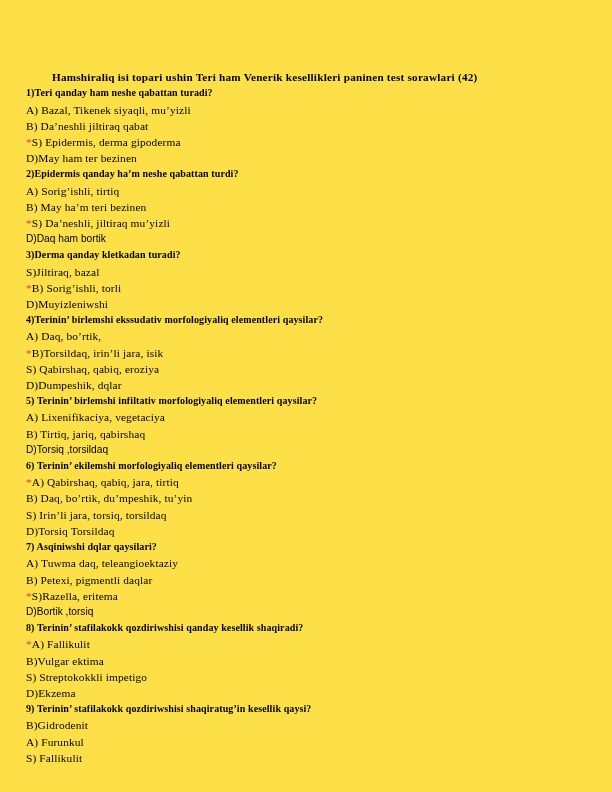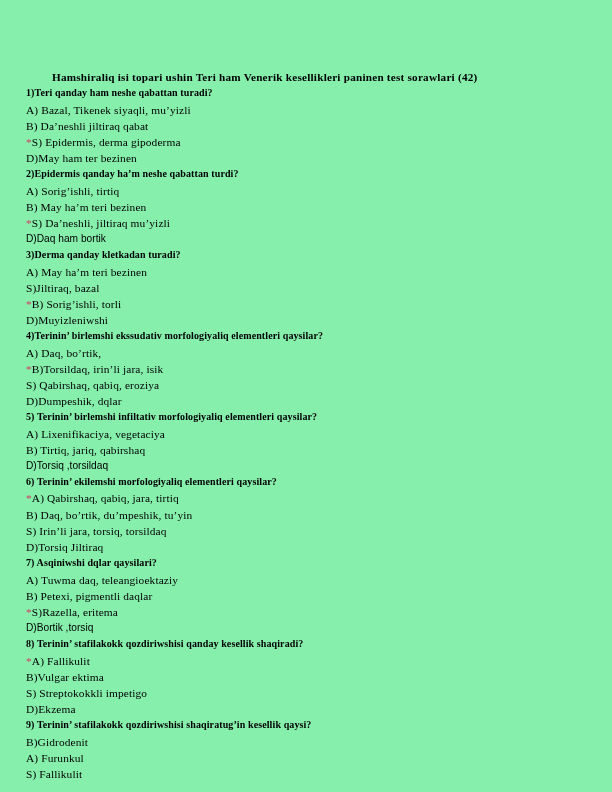--- a/index.html
+++ b/index.html
@@ -13,21 +13,21 @@
     overflow: hidden;
     font-family: "Liberation Serif", "DejaVu Serif", serif;
     color: #000000;
     -webkit-font-smoothing: antialiased;
   }
 
   .page {
     position: relative;
     width: 612px;
     height: 792px;
-    background: #86efac;
+    background: #fde047;
     box-sizing: border-box;
     padding: 70px 56px 0 26px;
   }
 
   .doc-title {
     font-family: "Liberation Serif", "DejaVu Serif", serif;
     font-weight: bold;
     font-size: 11.2px;
     line-height: 15.4px;
     text-indent: 26px;
@@ -92,21 +92,20 @@
       </div>
       <div class="q-block">
         <div class="q-head">2)Epidermis  qanday  ha’m  neshe  qabattan  turdi?</div>
         <div class="opt"><span class="opt-text">A) Sorig’ishli, tirtiq</span></div>
         <div class="opt"><span class="opt-text">B) May  ha’m  teri  bezinen</span></div>
         <div class="opt"><span class="star" style="color: rgb(208, 58, 99);">*</span><span class="opt-text">S) Da’neshli, jiltiraq  mu’yizli</span></div>
         <div class="opt sans"><span class="opt-text">D)Daq ham bortik</span></div>
       </div>
       <div class="q-block">
         <div class="q-head">3)Derma  qanday  kletkadan   turadi?</div>
-        <div class="opt"><span class="opt-text">A) May  ha’m  teri  bezinen</span></div>
         <div class="opt"><span class="opt-text">S)Jiltiraq, bazal</span></div>
         <div class="opt"><span class="star" style="color: rgb(208, 58, 99);">*</span><span class="opt-text">B) Sorig’ishli, torli</span></div>
         <div class="opt"><span class="opt-text">D)Muyizleniwshi</span></div>
       </div>
       <div class="q-block">
         <div class="q-head">4)Terinin’  birlemshi  ekssudativ  morfologiyaliq  elementleri  qaysilar?</div>
         <div class="opt"><span class="opt-text">A) Daq, bo’rtik,</span></div>
         <div class="opt"><span class="star" style="color: rgb(208, 58, 99);">*</span><span class="opt-text">B)Torsildaq, irin’li  jara, isik</span></div>
         <div class="opt"><span class="opt-text">S) Qabirshaq, qabiq, eroziya</span></div>
         <div class="opt"><span class="opt-text">D)Dumpeshik, dqlar</span></div>
@@ -115,21 +114,21 @@
         <div class="q-head">5) Terinin’ birlemshi infiltativ  morfologiyaliq  elementleri  qaysilar?</div>
         <div class="opt"><span class="opt-text">A) Lixenifikaciya, vegetaciya</span></div>
         <div class="opt"><span class="opt-text">B) Tirtiq, jariq, qabirshaq</span></div>
         <div class="opt sans"><span class="opt-text">D)Torsiq ,torsildaq</span></div>
       </div>
       <div class="q-block">
         <div class="q-head">6) Terinin’ ekilemshi  morfologiyaliq  elementleri  qaysilar?</div>
         <div class="opt"><span class="star" style="color: rgb(208, 58, 99);">*</span><span class="opt-text">A) Qabirshaq, qabiq, jara, tirtiq</span></div>
         <div class="opt"><span class="opt-text">B) Daq, bo’rtik, du’mpeshik, tu’yin</span></div>
         <div class="opt"><span class="opt-text">S) Irin’li  jara, torsiq, torsildaq</span></div>
-        <div class="opt"><span class="opt-text">D)Torsiq Jiltiraq</span></div>
+        <div class="opt"><span class="opt-text">D)Torsiq Torsildaq</span></div>
       </div>
       <div class="q-block">
         <div class="q-head">7) Asqiniwshi  dqlar  qaysilari?</div>
         <div class="opt"><span class="opt-text">A) Tuwma  daq, teleangioektaziy</span></div>
         <div class="opt"><span class="opt-text">B) Petexi, pigmentli  daqlar</span></div>
         <div class="opt"><span class="star" style="color: rgb(208, 58, 99);">*</span><span class="opt-text">S)Razella, eritema</span></div>
         <div class="opt sans"><span class="opt-text">D)Bortik ,torsiq</span></div>
       </div>
       <div class="q-block">
         <div class="q-head">8) Terinin’  stafilakokk  qozdiriwshisi  qanday  kesellik  shaqiradi?</div>

